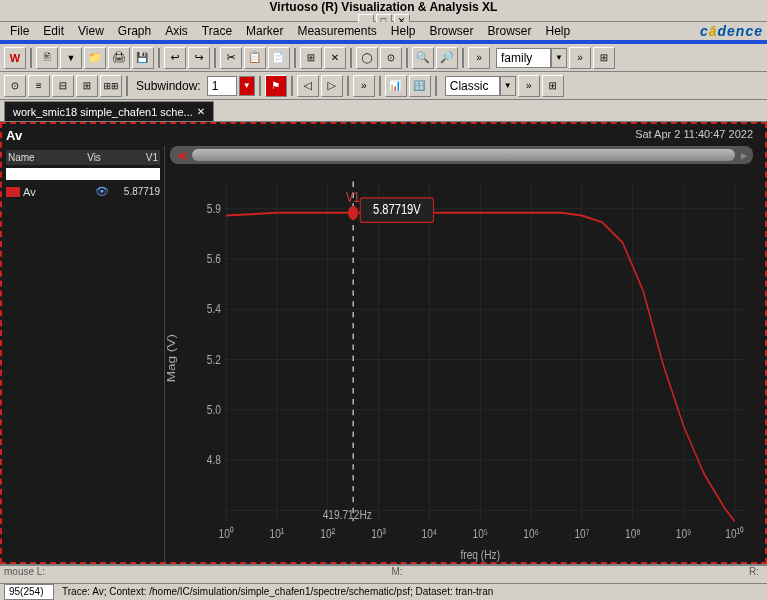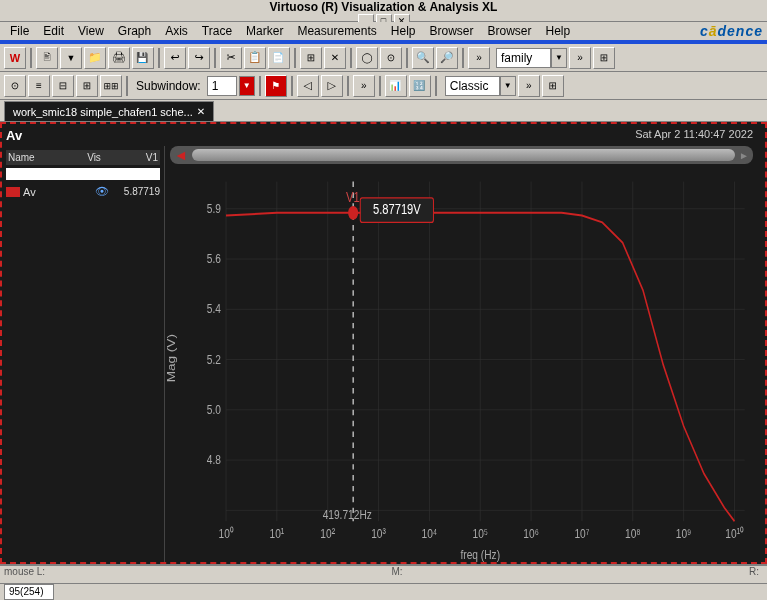--- a/index.html
+++ b/index.html
@@ -429,16 +429,17 @@
   <div class="status-bar">
     <div class="status-top">
       <span style="font-size:10px; color:#555; margin-right:4px;">mouse L:</span>
       <span style="flex:1;"></span>
       <span style="font-size:10px; color:#555; margin-right:4px;">M:</span>
       <span style="flex:1;"></span>
       <span style="font-size:10px; color:#555; margin-right:4px;">R:</span>
     </div>
     <div class="status-bottom">
       <div class="status-code">95(254)</div>
+      <span style="font-size:10px; color:#000; margin-left:8px; overflow:hidden; text-overflow:ellipsis; white-space:nowrap;">Trace: Av; Context: /home/IC/simulation/simple_chafen1/spectre/schematic/psf; Dataset: tran-tran</span>
     </div>
   </div>
 
 </div>
 
 </body></html>

